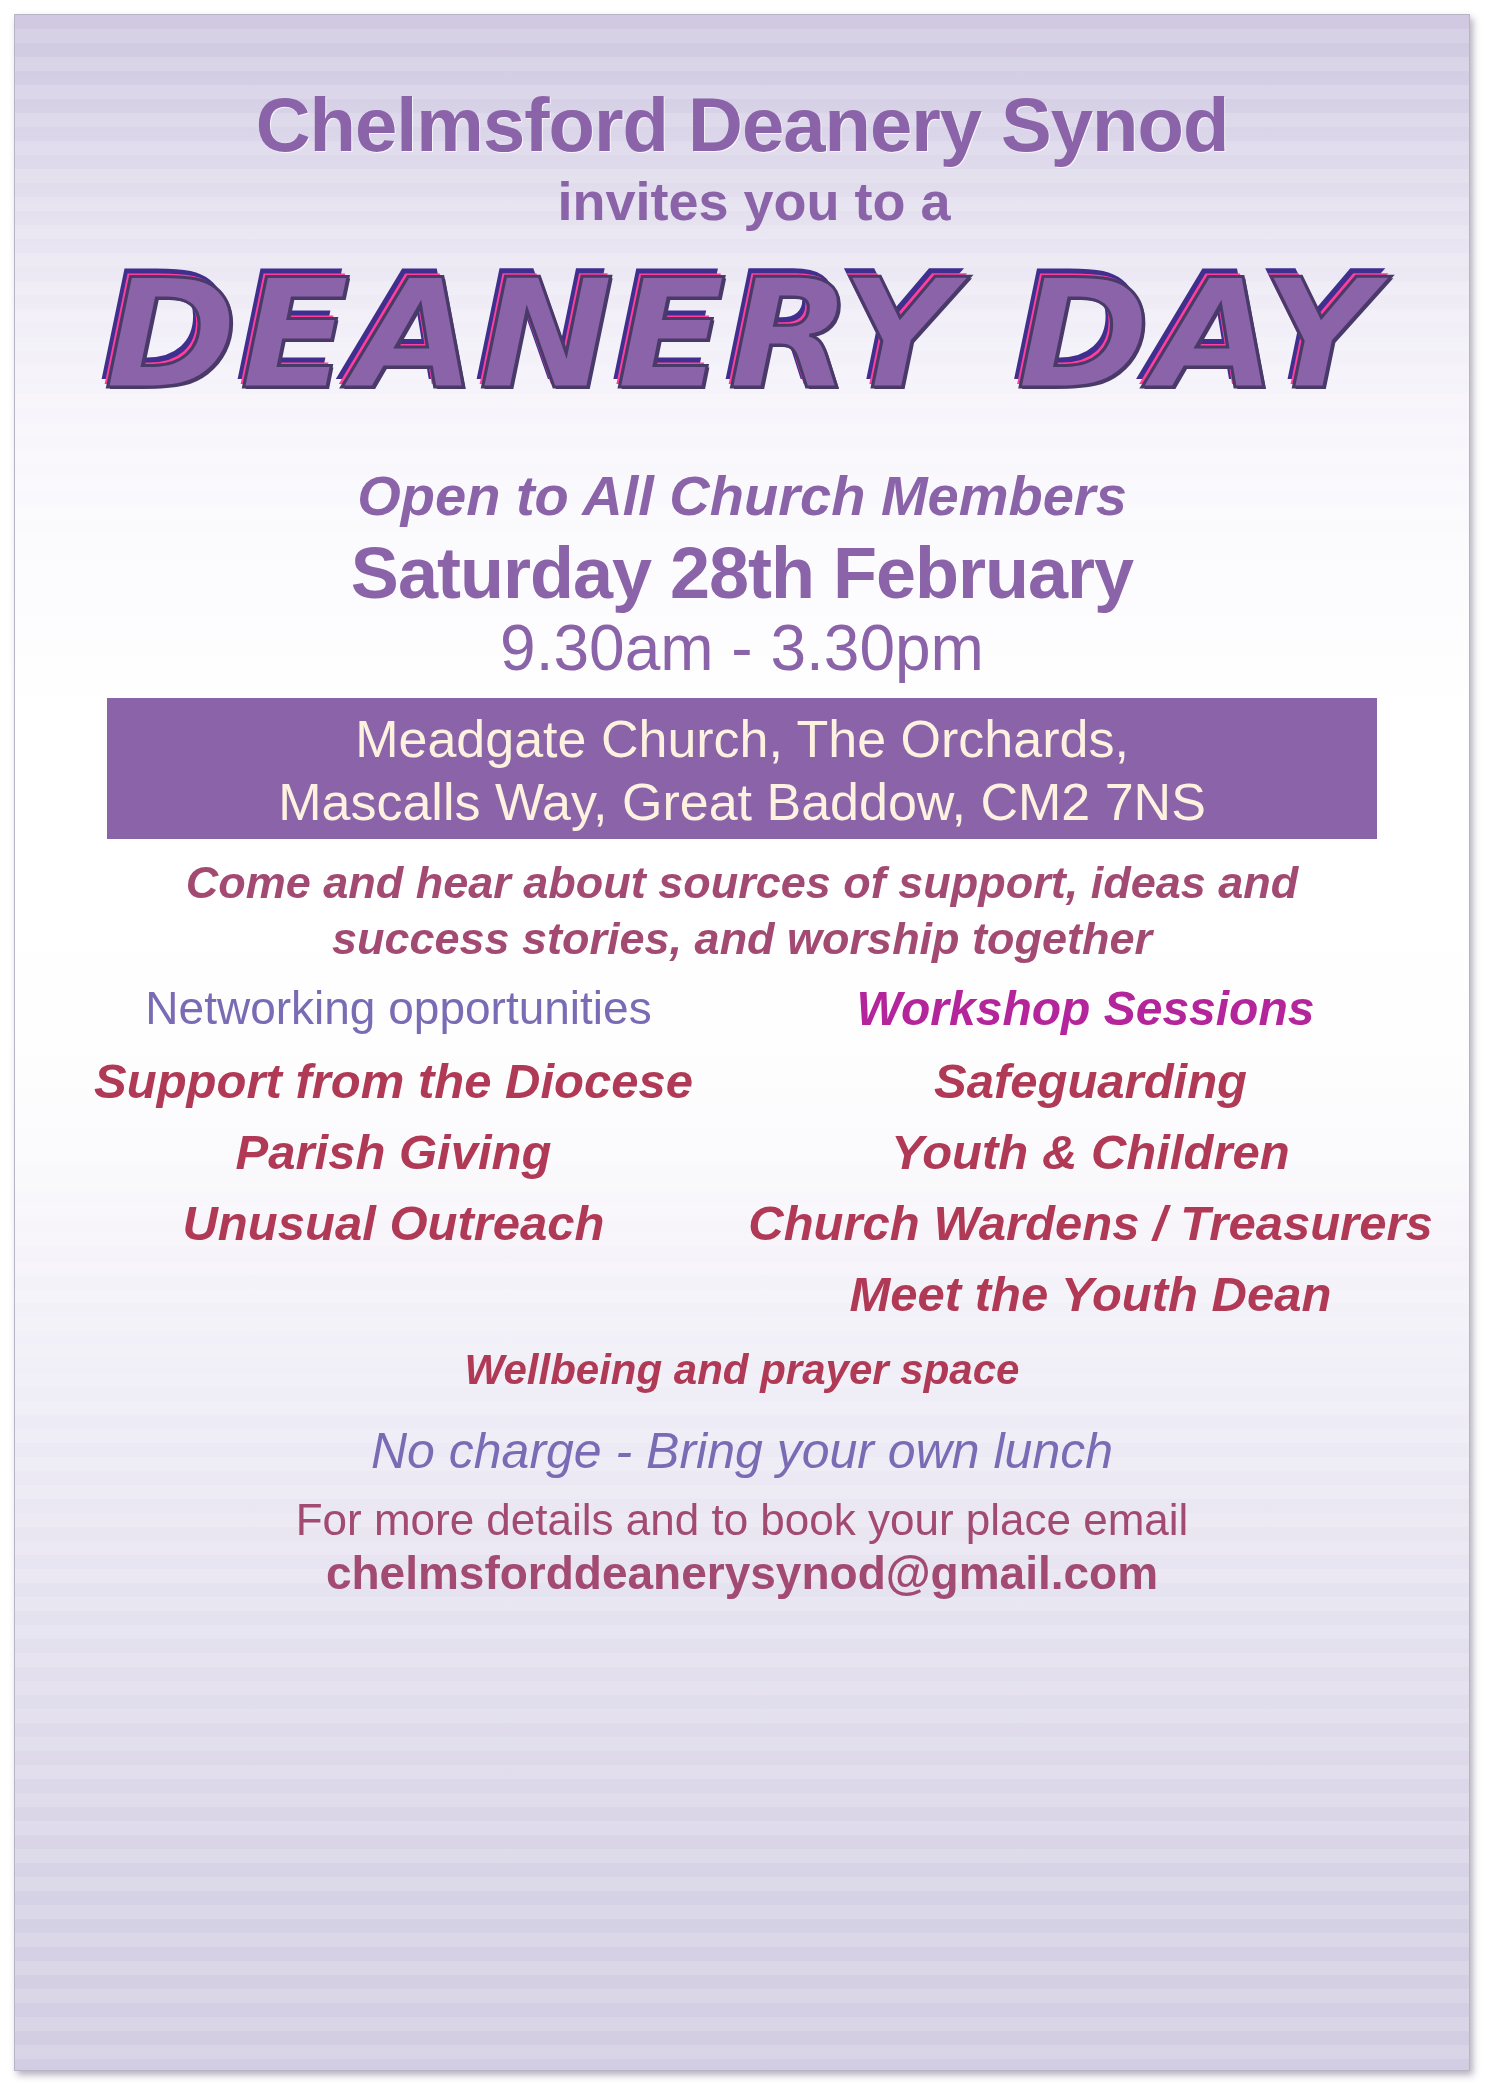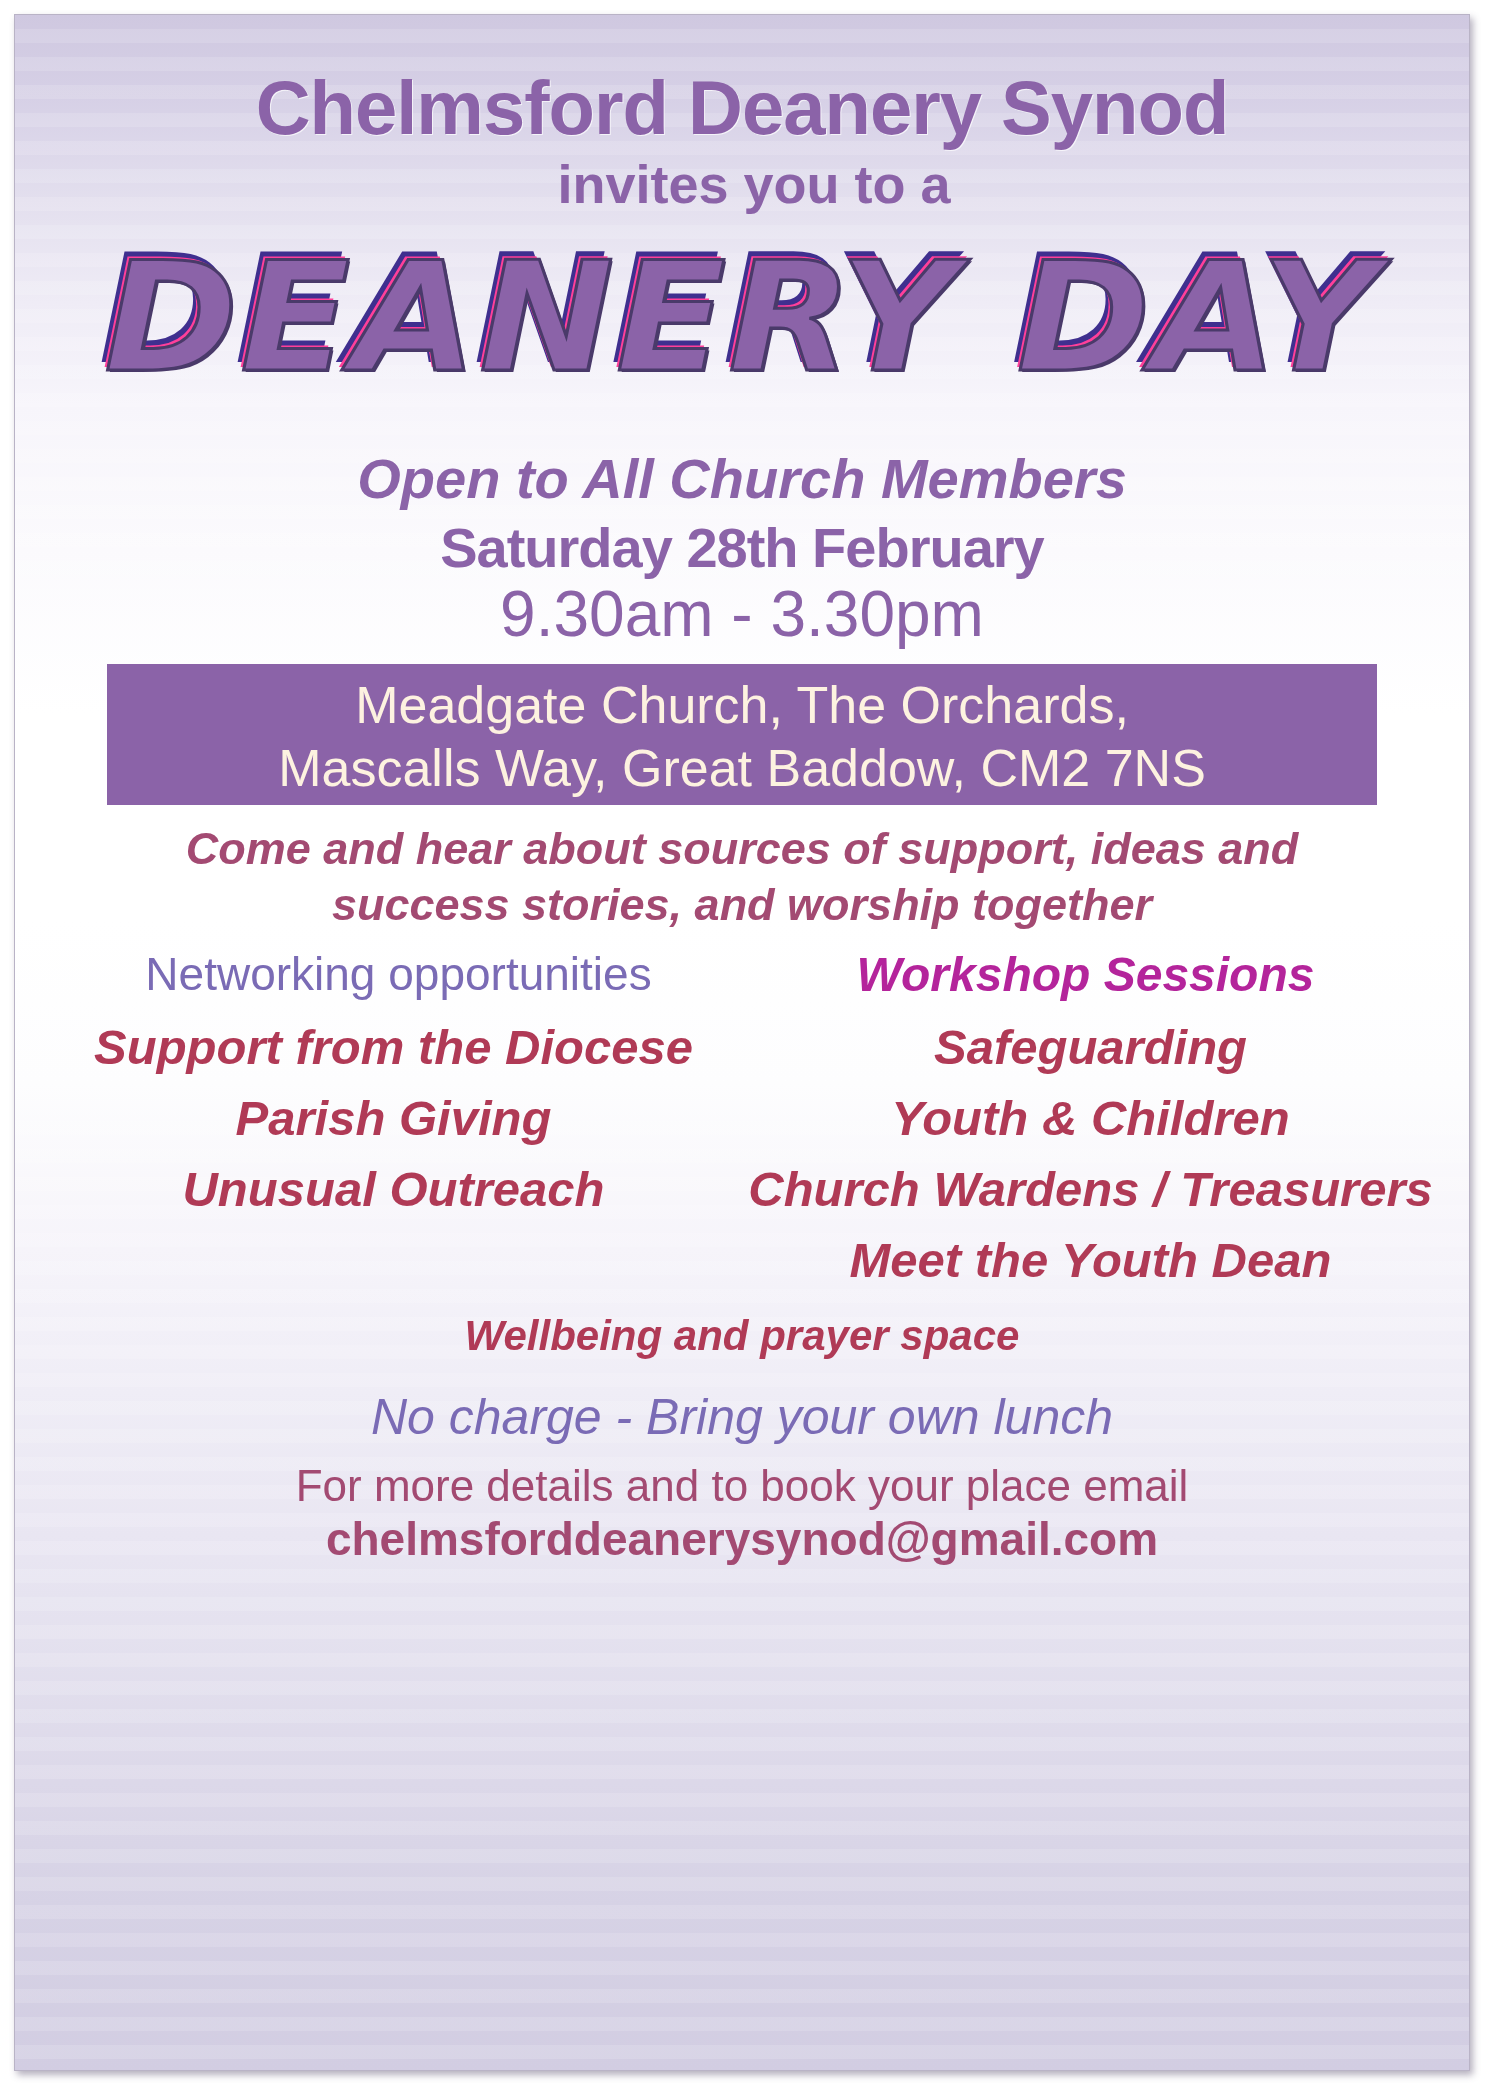--- a/index.html
+++ b/index.html
@@ -64,21 +64,21 @@
   .content {
     position: relative;
     z-index: 2;
   }
 
   .line-org {
     font-size: 76px;
     font-weight: bold;
     color: #8b63a8;
     letter-spacing: -1px;
-    margin-top: 55px;
+    margin-top: 72px;
     line-height: 1.0;
     text-shadow: 1px 1px 0 rgba(255,255,255,0.7);
   }
   .line-invites {
     font-size: 54px;
     font-weight: bold;
     color: #8b63a8;
     margin-top: 10px;
     line-height: 1.05;
     margin-left: 24px;
@@ -122,21 +122,21 @@
   }
 
   .line-open {
     font-size: 56px;
     font-weight: bold;
     font-style: italic;
     color: #8b63a8;
     margin-top: 8px;
   }
   .line-date {
-    font-size: 56px;
+    font-size: 72px;
     font-weight: bold;
     color: #8b63a8;
     margin-top: 8px;
     letter-spacing: -1px;
     line-height: 1.05;
   }
   .line-time {
     font-size: 64px;
     color: #8b63a8;
     margin-top: 2px;

